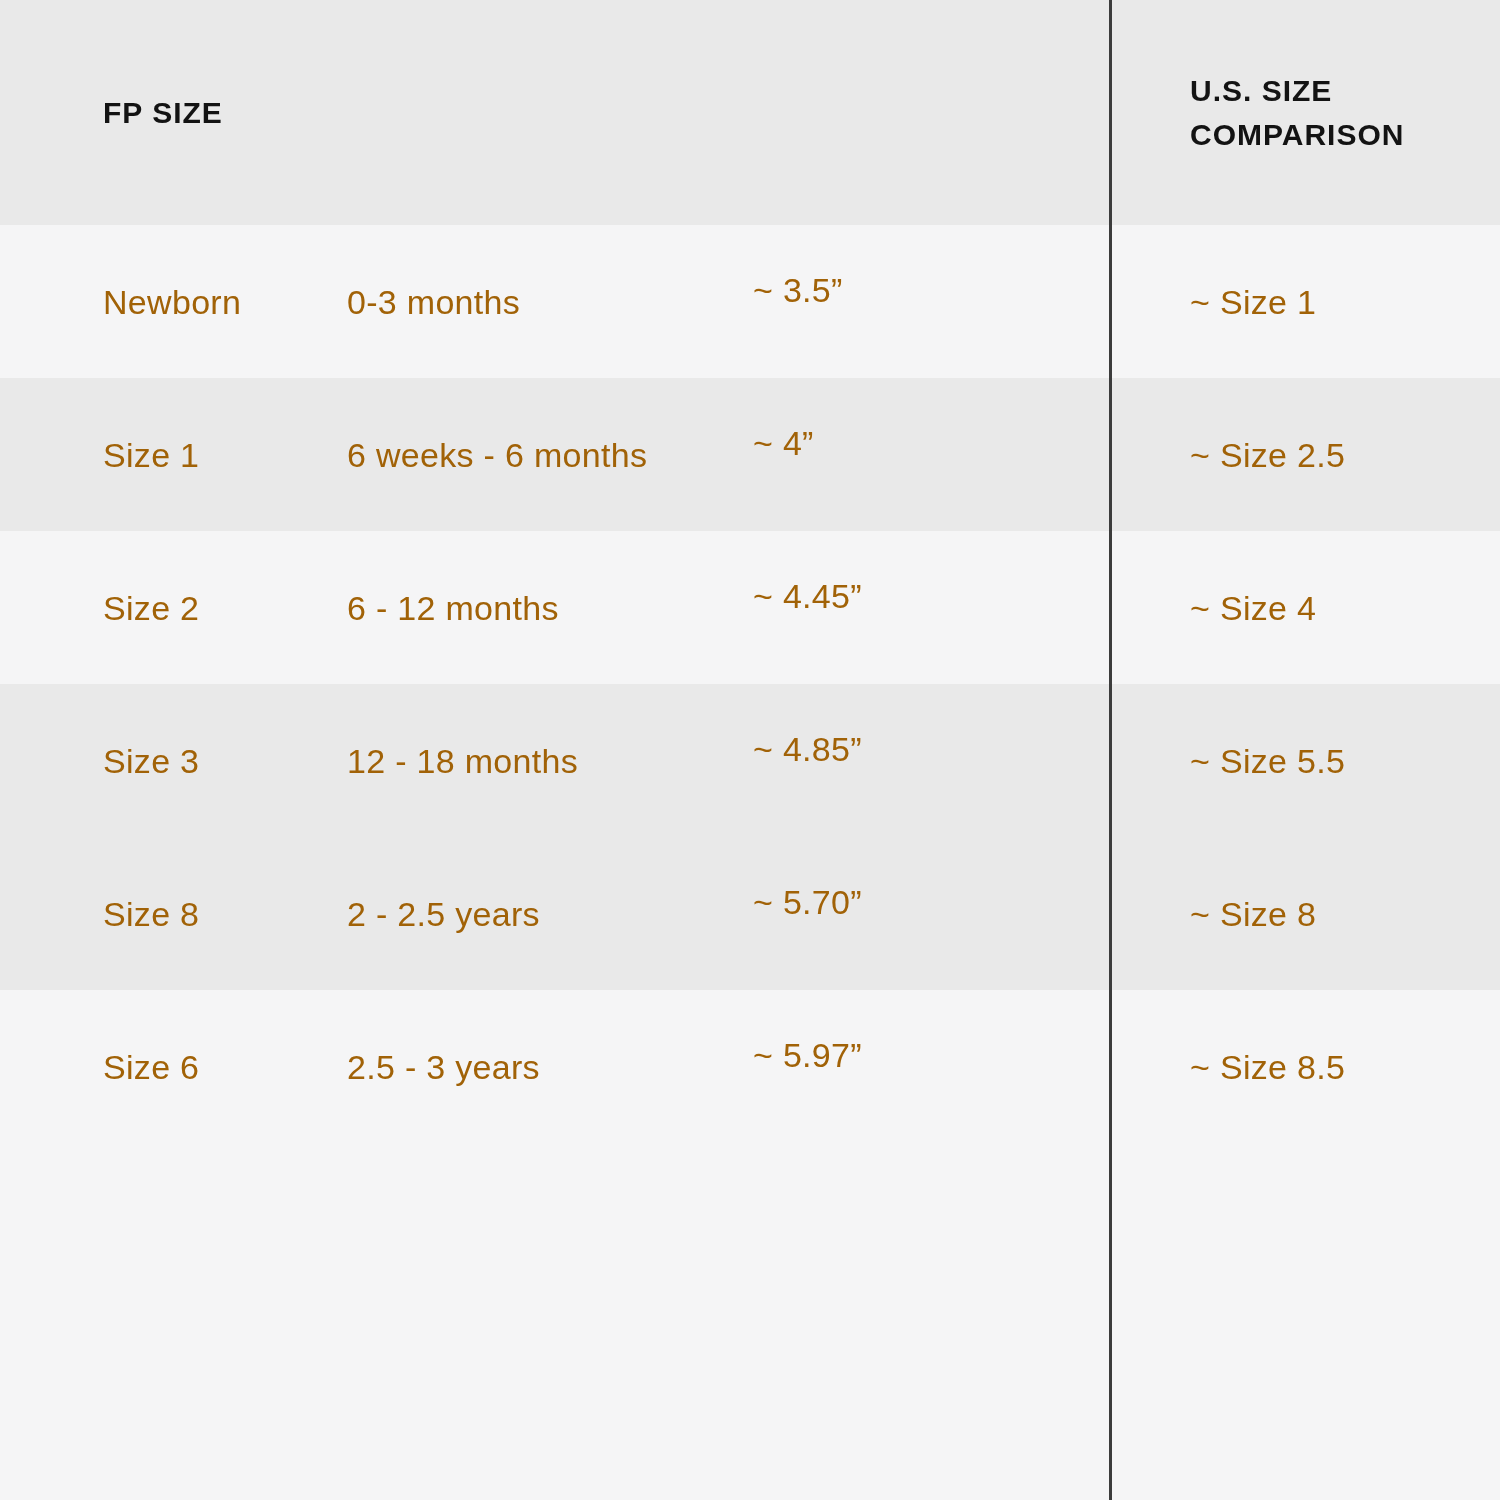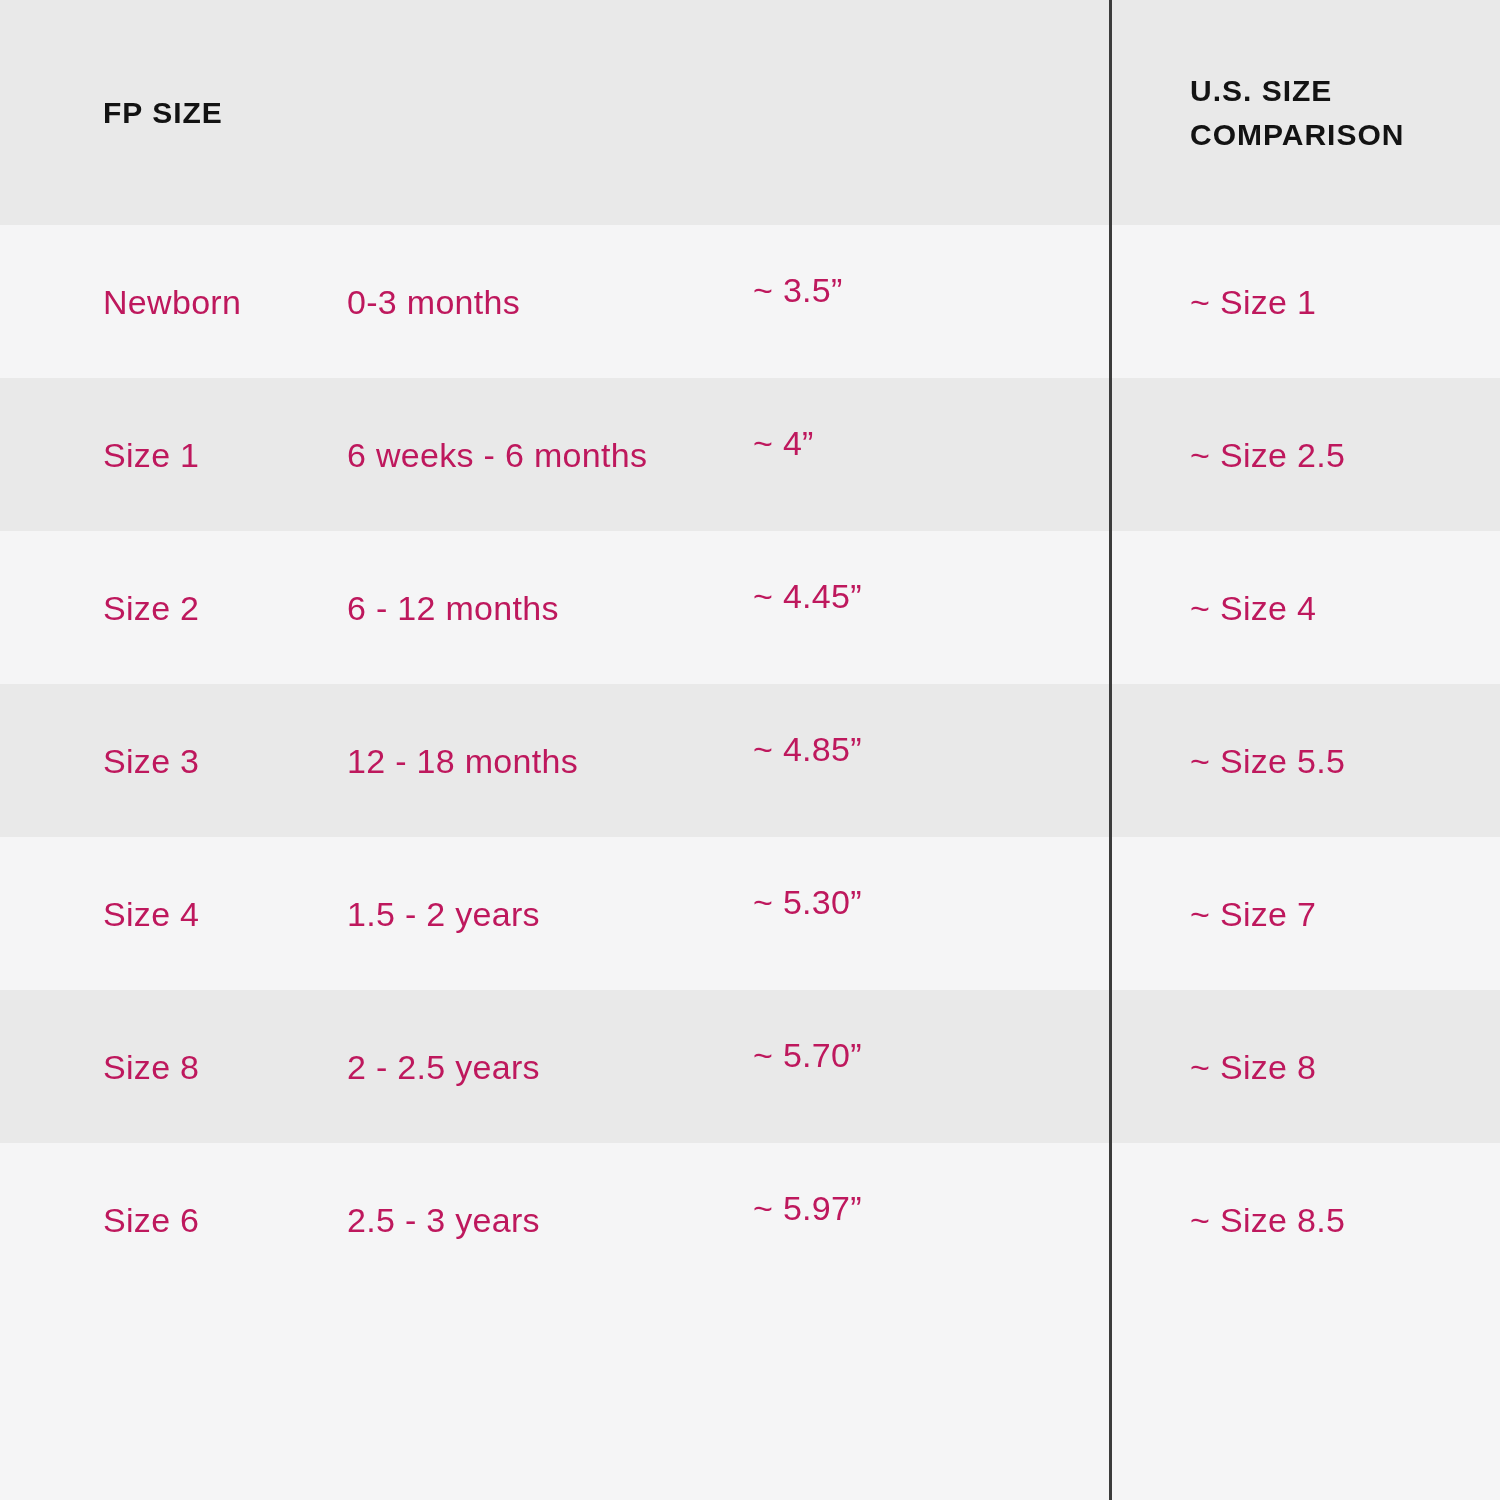--- a/index.html
+++ b/index.html
@@ -27,21 +27,21 @@
   .trow.tall   { flex: 1; }
   .bg-dark  { background: #e9e9e9; }
   .bg-light { background: #f5f5f6; }
   .cell {
     position: absolute;
     top: 50%;
     transform: translateY(-50%);
     white-space: nowrap;
     font-size: 34px;
     letter-spacing: 0.3px;
-    color: #be185d;
+    color: #a16207;
   }
   .c1 { left: 103px; }
   .c2 { left: 347px; }
   .c3 { left: 753px; }
   .c4 { left: 1190px; }
   
   .trow.data .c3 { transform: translateY(calc(-50% - 12px)); }
   .hdr {
     font-weight: bold;
     font-size: 30px;
@@ -96,26 +96,20 @@
       <div class="cell c4">~ Size 4</div>
     </div>
 
     <div class="trow data bg-dark">
       <div class="cell c1">Size 3</div>
       <div class="cell c2">12 - 18 months</div>
       <div class="cell c3">~ 4.85”</div>
       <div class="cell c4">~ Size 5.5</div>
     </div>
 
-    <div class="trow data bg-light">
-      <div class="cell c1">Size 4</div>
-      <div class="cell c2">1.5 - 2 years</div>
-      <div class="cell c3">~ 5.30”</div>
-      <div class="cell c4">~ Size 7</div>
-    </div>
 
     <div class="trow data bg-dark">
       <div class="cell c1">Size 8</div>
       <div class="cell c2">2 - 2.5 years</div>
       <div class="cell c3">~ 5.70”</div>
       <div class="cell c4">~ Size 8</div>
     </div>
 
     <div class="trow data bg-light">
       <div class="cell c1">Size 6</div>

